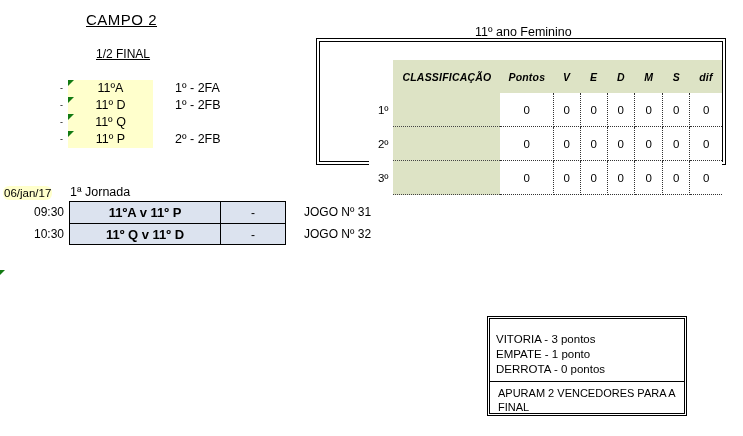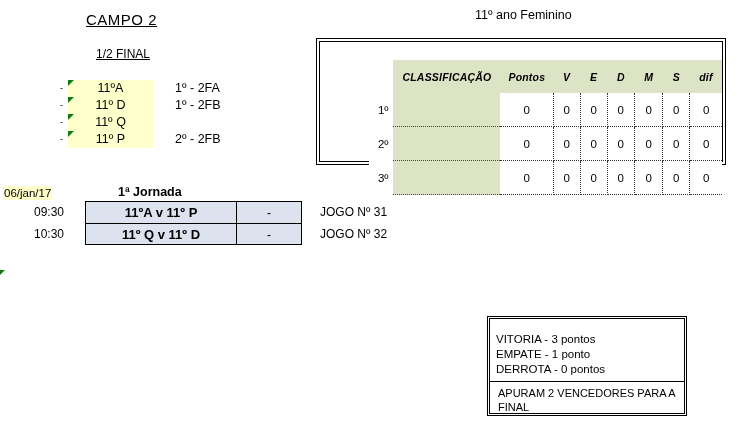--- a/index.html
+++ b/index.html
@@ -89,21 +89,21 @@
     top: 270px;
     width: 0;
     height: 0;
     border-top: 5px solid #127a12;
     border-right: 5px solid transparent;
   }
 
   
   #classification-caption {
     left: 475px;
-    top: 8px;
+    top: 25px;
     font-size: 12.5px;
   }
   #classification-panel {
     left: 319px;
     top: 41px;
     width: 404px;
     height: 121px;
     border: 1px solid #000;
     outline: 1px solid #000;
     outline-offset: 2px;
@@ -157,39 +157,39 @@
   th.c-val-head  { width: 36px; }
 
   
   #journey-date {
     left: 3px;
     top: 186px;
     font-size: 11.5px;
     background: #ffffcc;
     padding: 0 1px;
     line-height: 14px;
+    border-radius: 6px;
   }
   #journey-label {
     left: 70px;
     top: 185px;
     font-size: 12.5px;
-    font-weight: bold;
-    margin-left: 48px;
+    font-weight: normal;
   }
   #schedule {
     left: 20px;
     top: 201px;
   }
   .s-row { display: flex; align-items: stretch; }
   .s-time {
     width: 44px;
     height: 22px;
     line-height: 22px;
     text-align: right;
-    padding-right: 21px;
+    padding-right: 5px;
     font-size: 12px;
   }
   .s-match {
     width: 152px;
     height: 22px;
     line-height: 22px;
     text-align: center;
     font-size: 13px;
     font-weight: bold;
     background: #dce3ef;

